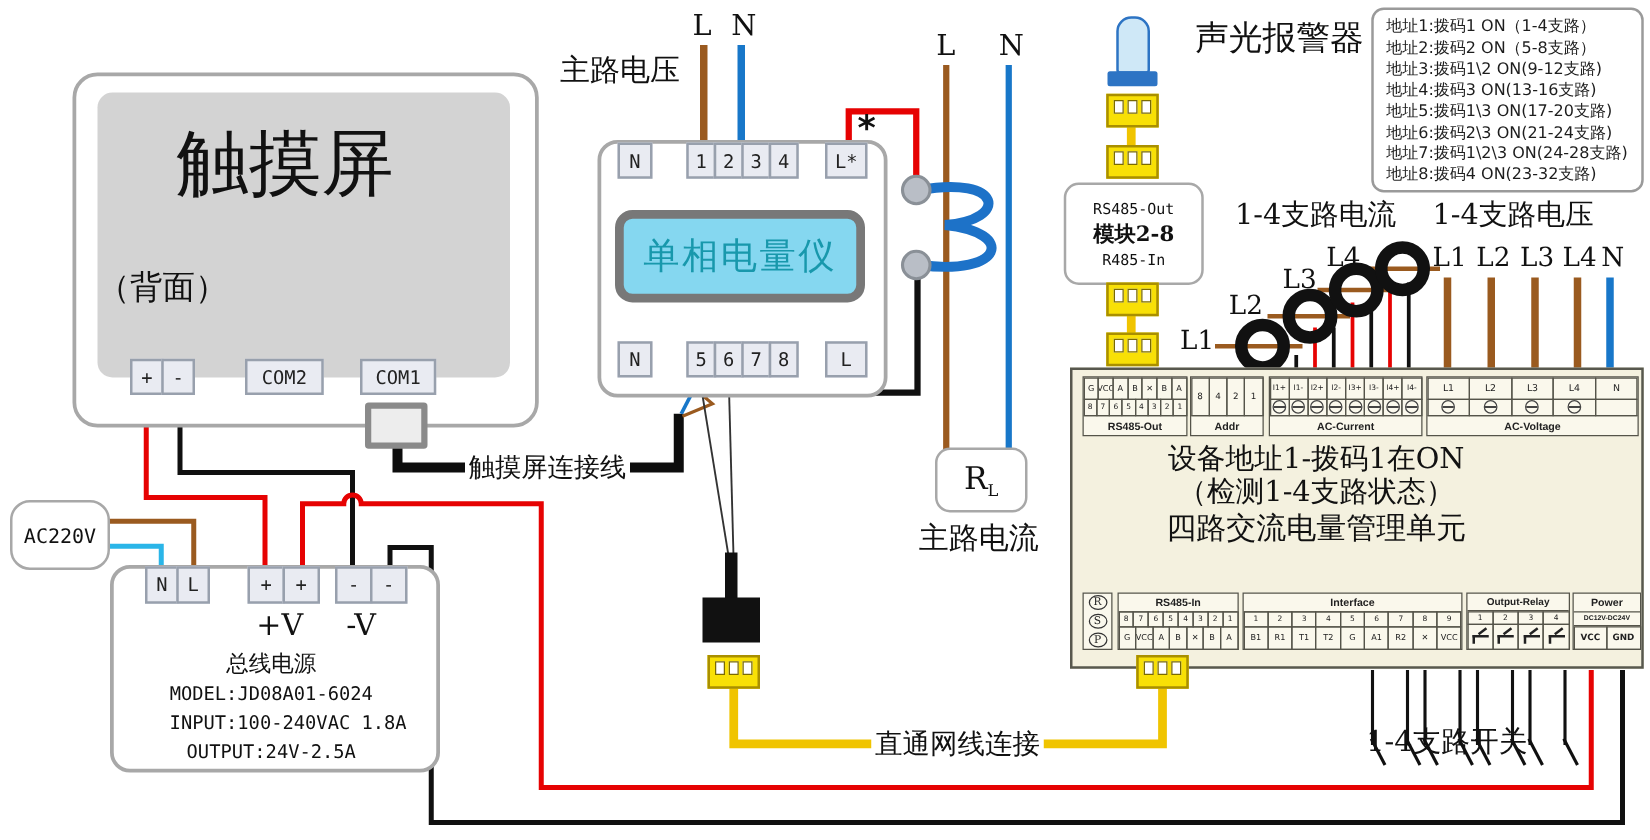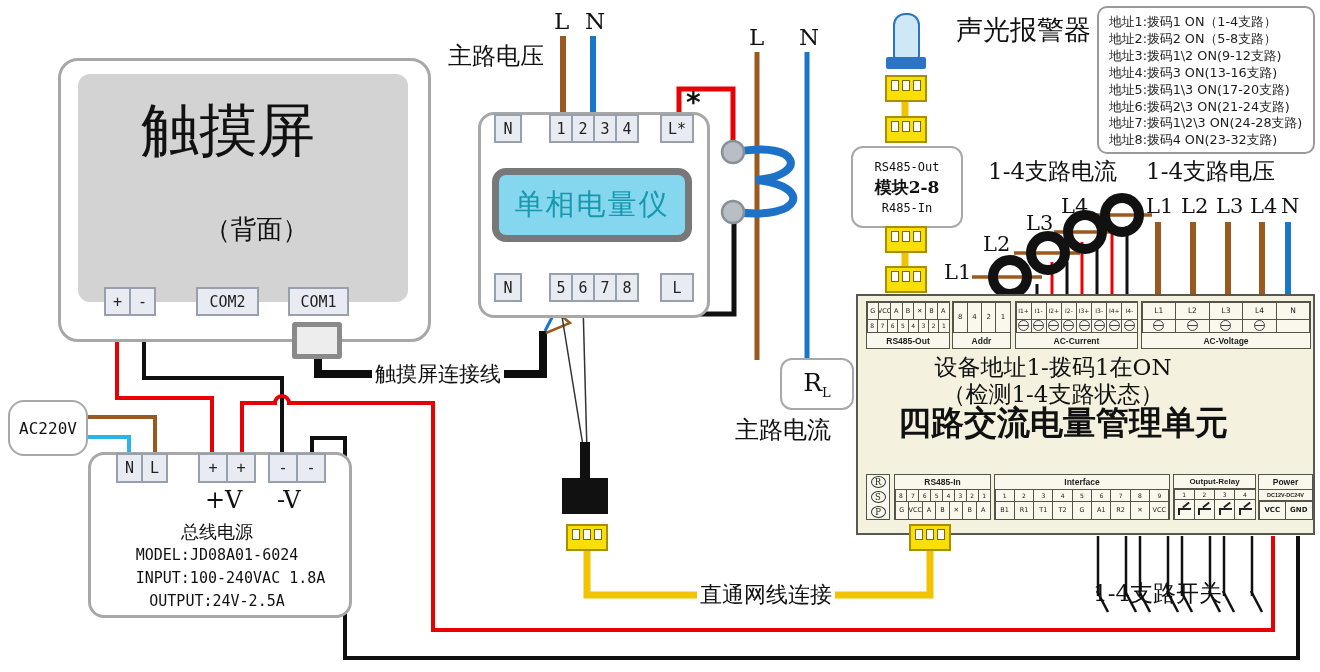--- a/index.html
+++ b/index.html
@@ -122,21 +122,21 @@
       <path d="M1224,536 V596"></path>
         <path d="M1223,591 L1234,612"></path>
       <path d="M1252,536 V596"></path>
         <path d="M1251,591 L1262,612"></path>
     </g>
   </svg>
 
   <div class="comp rbox" style="left:58px;top:58px;width:367px;height:278px;border-radius:20px;"></div>
   <div class="comp" style="left:78px;top:74px;width:330px;height:228px;background:#d3d3d3;border-radius:12px;"></div>
   <div class="lbl" style="left:78px;top:92px;width:300px;text-align:center;font-size:58px;">触摸屏</div>
-  <div class="lbl" style="left:78px;top:212px;width:357px;text-align:center;font-size:26px;">（背面）</div>
+  <div class="lbl" style="left:78px;top:212px;width:357px;text-align:left;font-size:26px;">（背面）</div>
   <div class="term" style="left:104px;top:287px;width:27px;height:29px;">+</div>
   <div class="term" style="left:129px;top:287px;width:27px;height:29px;">-</div>
   <div class="term" style="left:196px;top:287px;width:63px;height:29px;">COM2</div>
   <div class="term" style="left:288px;top:287px;width:61px;height:29px;">COM1</div>
   <div class="comp" style="left:292px;top:322px;width:50px;height:37px;background:#ededed;border:5px solid #8a8a8a;border-radius:3px;box-sizing:border-box;"></div>
   <div class="lbl wire-label" style="left:372px;top:360px;font-size:21px;z-index:4;">触摸屏连接线</div>
 
   <div class="comp rbox" style="left:478px;top:112px;width:226px;height:200px;border-radius:16px;"></div>
   <div class="term" style="left:494px;top:114px;width:28px;height:29px;">N</div>
   <div class="term" style="left:549px;top:114px;width:24px;height:29px;">1</div>
@@ -153,21 +153,21 @@
   <div class="term" style="left:571px;top:273px;width:24px;height:29px;">6</div>
   <div class="term" style="left:593px;top:273px;width:24px;height:29px;">7</div>
   <div class="term" style="left:615px;top:273px;width:24px;height:29px;">8</div>
   <div class="term" style="left:660px;top:273px;width:34px;height:29px;">L</div>
 
   <div class="lbl" style="left:448px;top:40px;font-size:24px;">主路电压</div>
   <div class="lbl" style="left:554px;top:8px;font-size:23px;">L</div>
   <div class="lbl" style="left:585px;top:8px;font-size:23px;">N</div>
   <div class="lbl" style="left:749px;top:24px;font-size:23px;">L</div>
   <div class="lbl" style="left:799px;top:24px;font-size:23px;">N</div>
-  <div class="comp rbox" style="left:748px;top:358px;width:70px;height:48px;border-radius:12px;border-width:2px;display:flex;align-items:center;justify-content:center;z-index:2;margin-left:32px;">
+  <div class="comp rbox" style="left:748px;top:358px;width:70px;height:48px;border-radius:12px;border-width:2px;display:flex;align-items:center;justify-content:center;z-index:2;">
     <span class="lbl" style="position:static;font-size:25px;">
       <span>R</span><sub style="font-size:13px;">L</sub>
     </span>
   </div>
   <div class="lbl" style="left:718px;top:414px;width:130px;text-align:center;font-size:24px;">主路电流</div>
 
   <div class="comp" style="left:893px;top:13px;width:27px;height:46px;background:#cfe8f7;border:2.5px solid #2d74c4;border-radius:12px 12px 3px 3px;box-sizing:border-box;"></div>
   <div class="comp" style="left:886px;top:57px;width:40px;height:12px;background:#2d74c4;border-radius:2px;"></div>
   <div class="lbl" style="left:956px;top:12px;font-size:27px;">声光报警器</div>
   <div class="rj45" style="left:885px;top:75px;">
@@ -313,21 +313,21 @@
             <i class="screw"></i>
           </span>
           <span></span>
       </div>
       <div class="blklabel" style="flex:1;font-size:8.5px;">AC-Voltage</div>
     </div>
 
     <div class="lbl" style="left:40px;top:58px;width:310px;text-align:center;position:absolute;">
       <div style="font-size:23px;line-height:27px;">设备地址1-拨码1在ON</div>
       <div style="font-size:23px;line-height:27px;">（检测1-4支路状态）</div>
-      <div style="font-size:33px;line-height:29px;font-weight:bold;">四路交流电量管理单元</div>
+      <div style="font-size:24px;line-height:29px;font-weight:normal;">四路交流电量管理单元</div>
     </div>
 
     <div class="blk" style="left:8px;top:178px;width:24px;height:46px;justify-content:center;">
       <span class="circ">R</span>
       <span class="circ">S</span>
       <span class="circ">P</span>
     </div>
     <div class="blk" style="left:36px;top:178px;width:97px;height:46px;">
       <div class="blklabel" style="flex:1;font-size:8.5px;border-top:none;border-bottom:1px solid #55544a;">RS485-In</div>
       <div class="cellrow" style="flex:0.85;font-size:6px;">

